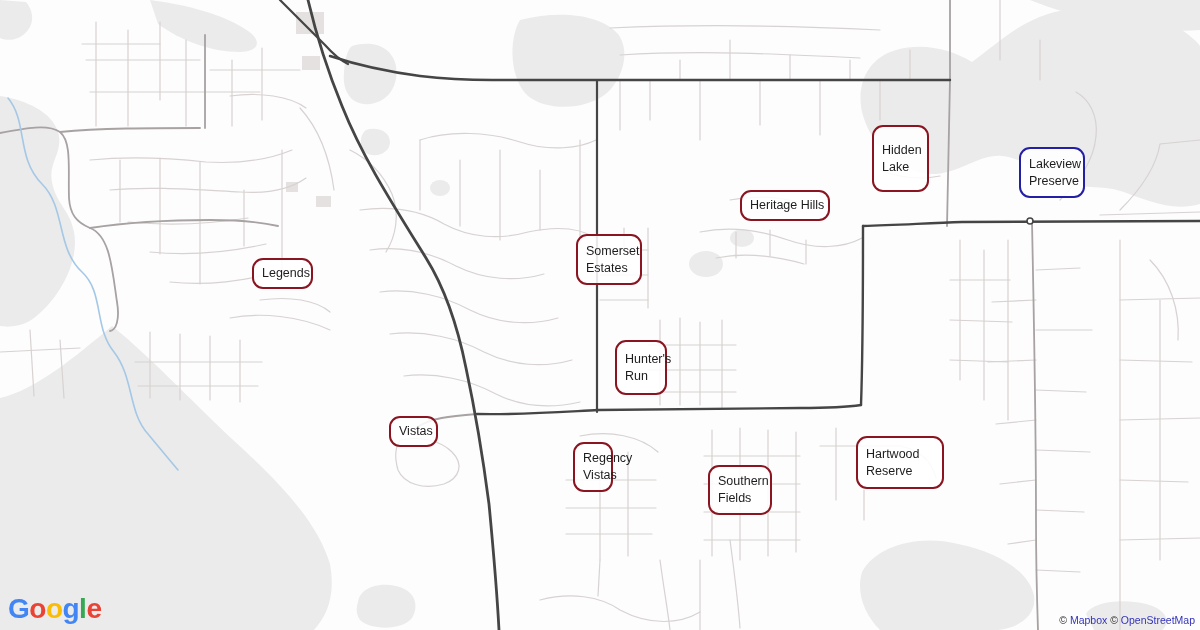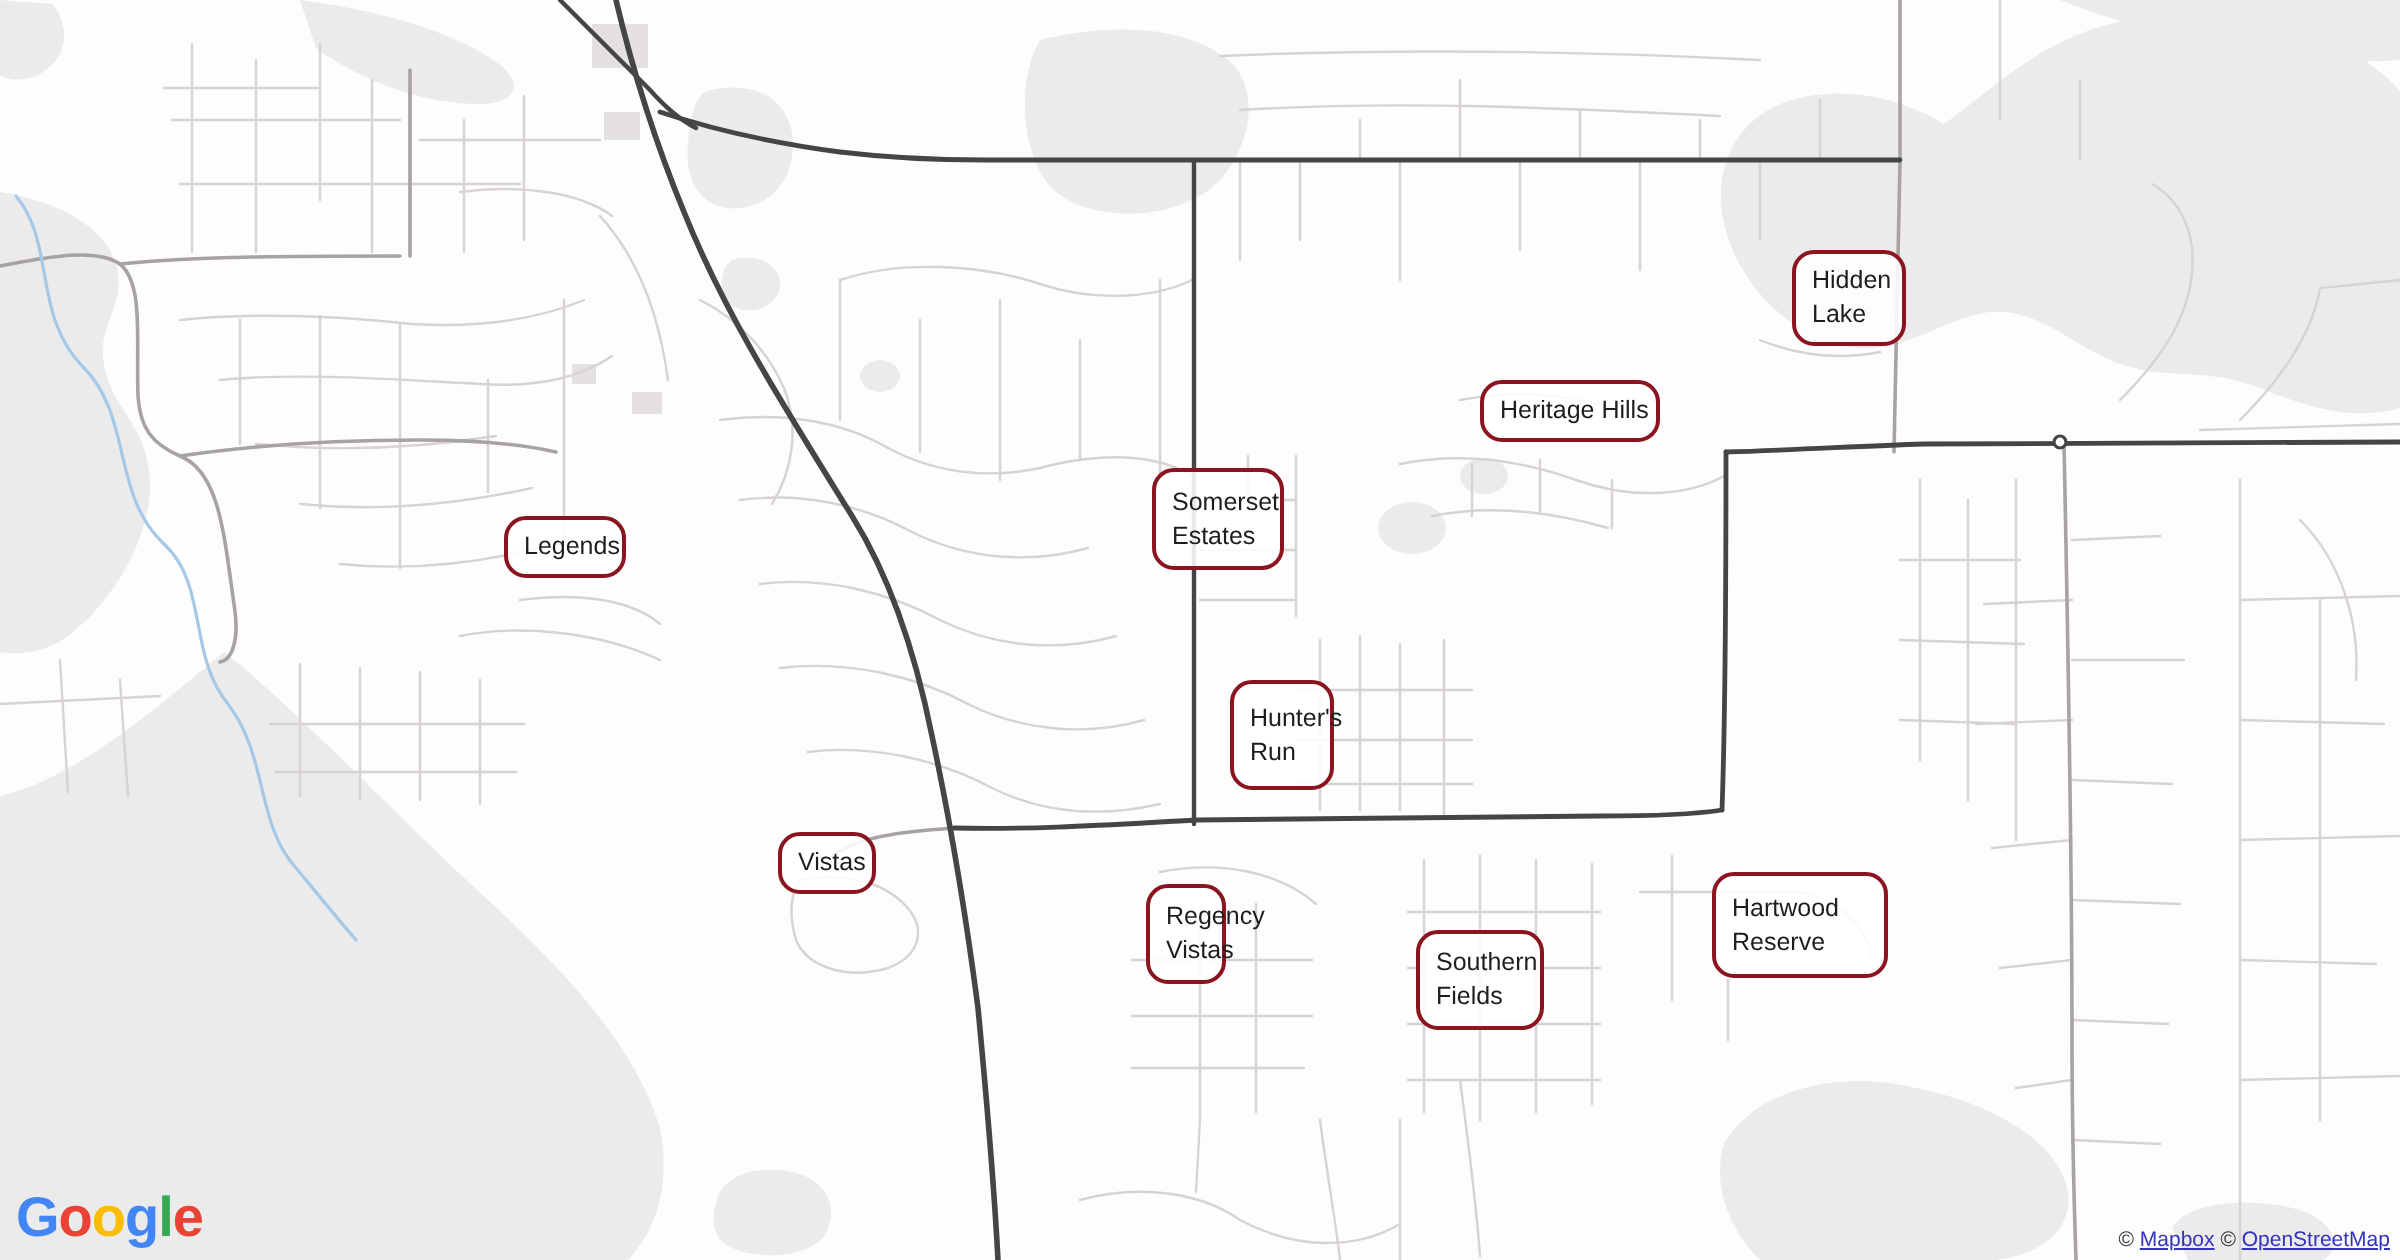--- a/index.html
+++ b/index.html
@@ -13,21 +13,21 @@
          border:2.5px solid var(--badge-red,#8a1420);border-radius:11px;
          font-size:12.5px;line-height:17px;color:var(--badge-text,#1d1d1d);
          white-space:nowrap;z-index:5;}
   .badge.blue{border-color:var(--badge-blue,#2420a6);}
   .badge span:empty{display:none;}
 
   #google-logo{position:absolute;left:8px;bottom:5px;z-index:6;
                font-weight:bold;font-size:28px;letter-spacing:-0.5px;cursor:pointer;}
   #attribution{position:absolute;right:5px;bottom:4px;z-index:6;
                font-size:10.5px;color:#333;}
-  #attribution a{text-decoration:underline;cursor:pointer;}
+  #attribution a{cursor:pointer;}
 </style>
 </head>
 <body>
 
 <div id="stage">
 
   <svg id="basemap" viewBox="0 0 1200 630" xmlns="http://www.w3.org/2000/svg">
 
     <g fill="#ebebeb" stroke="none">
       <path d="M0,0 L26,2 C36,14 34,30 18,38 C8,42 0,38 0,38 Z"></path>
@@ -208,23 +208,27 @@
       <path stroke-width="2.4" d="M861,405 C863,350 863,288 863,226"></path>
       <path stroke-width="2.4" d="M863,226 C898,225 930,223 962,222 L1200,221"></path>
       <circle cx="1030" cy="221" r="3" fill="#ffffff" stroke-width="1.6"></circle>
     </g>
 
     <g stroke="#a5c8e6" stroke-width="1.6" fill="none" stroke-linecap="round">
       <path d="M8,98 C28,122 16,158 42,184 C66,208 56,248 82,272 C104,292 94,328 114,352 C134,378 128,412 148,434 C158,446 166,456 178,470"></path>
     </g>
   </svg>
 
-  <div class="badge" style="left:896px;top:125px;width:57px;height:48px">
+  <div class="badge" style="left:872px;top:125px;width:57px;height:67px">
     <span>Hidden</span>
     <span>Lake</span>
+  </div>
+  <div class="badge blue" style="left:1019px;top:147px;width:66px;height:51px">
+    <span>Lakeview</span>
+    <span>Preserve</span>
   </div>
   <div class="badge" style="left:740px;top:190px;width:90px;height:31px">
     <span>Heritage Hills</span>
 
   </div>
   <div class="badge" style="left:576px;top:234px;width:66px;height:51px">
     <span>Somerset</span>
     <span>Estates</span>
   </div>
   <div class="badge" style="left:252px;top:258px;width:61px;height:31px">

